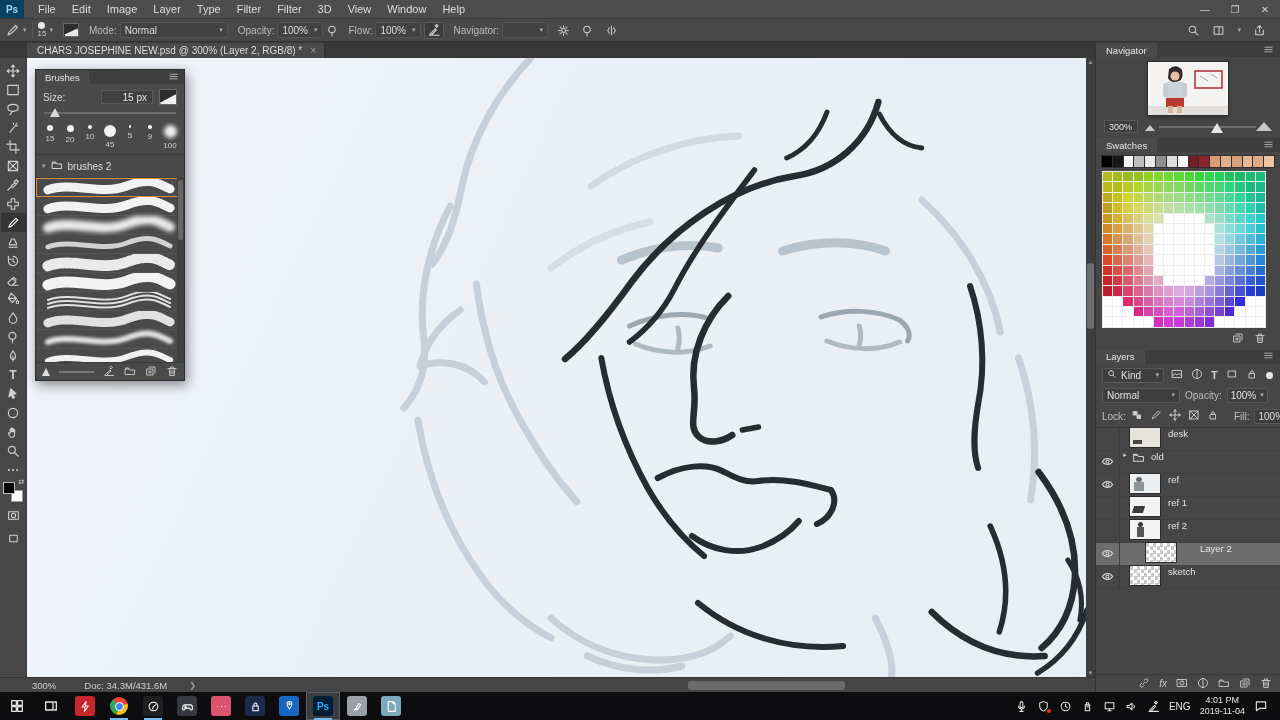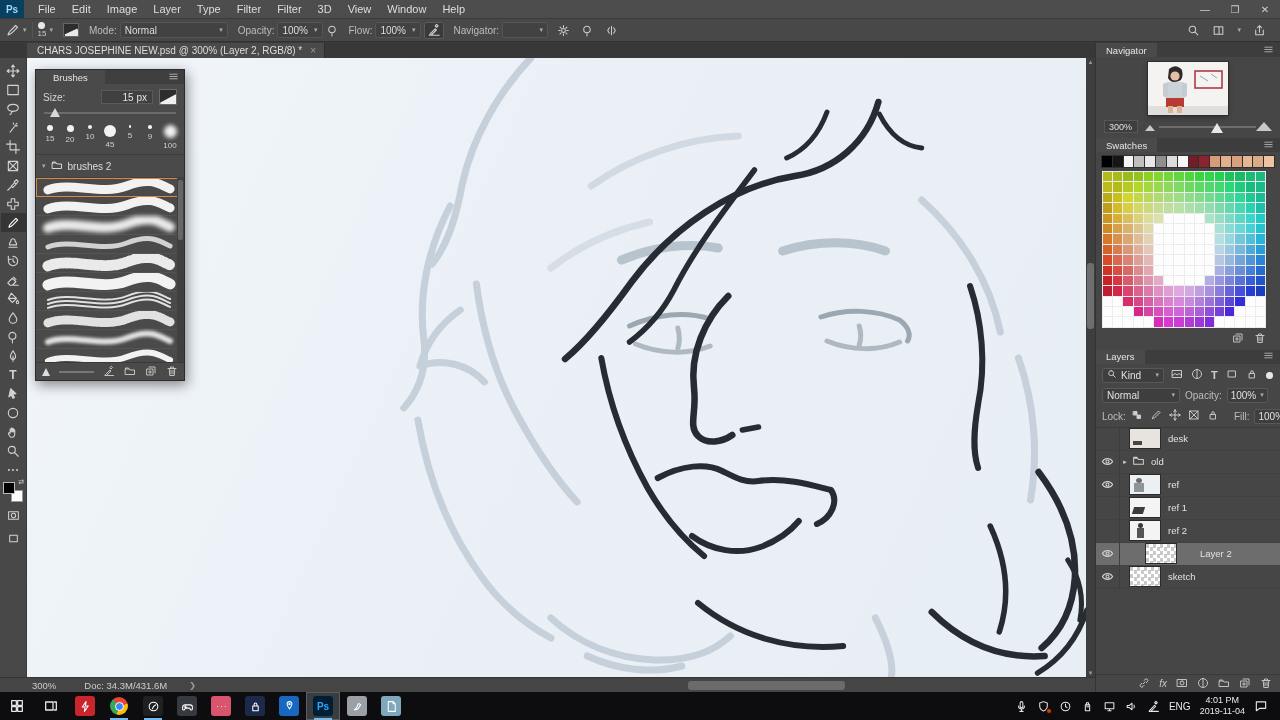--- a/index.html
+++ b/index.html
@@ -65,21 +65,21 @@
   .vscroll { position:absolute; right:0; top:0; bottom:0; width:9px; background:#3e3e3e; }
   .vscroll .thumb { position:absolute; left:1px; width:7px; top:205px; height:66px;
     background:#6e6e6e; border-radius:3px; }
   .vscroll .arr { position:absolute; left:0; width:9px; text-align:center; color:#999; font-size:6px; }
 
   
   .brushes-panel { position:absolute; left:8px; top:11px; width:150px; height:312px;
     background:#4a4a4a; border:1px solid #2c2c2c; box-shadow:2px 4px 12px rgba(0,0,0,.45);
     font-size:10px; color:#d6d6d6; display:flex; flex-direction:column; }
   .bp-header { height:14px; background:#3f3f3f; display:flex; align-items:center; }
-  .bp-title { background:#4a4a4a; height:14px; padding:0 17px; display:flex; align-items:center;
+  .bp-title { background:#4a4a4a; height:14px; padding:0 9px; display:flex; align-items:center;
     font-size:9.5px; color:#e3e3e3; }
   .bp-menu { margin-left:auto; padding-right:5px; color:#bbb; }
   .bp-size-row { display:flex; align-items:center; gap:6px; padding:5px 7px 2px; }
   .bp-size-val { margin-left:auto; background:#404040; border:1px solid #5a5a5a; height:14px;
     min-width:52px; display:flex; align-items:center; justify-content:flex-end; padding:0 5px; color:#e5e5e5; }
   .bp-stroke-btn { width:18px; height:16px; background:#2d2d2d; border:1px solid #6a6a6a;
     position:relative; overflow:hidden; }
   .bp-stroke-btn::after { content:""; position:absolute; left:1px; top:8px; width:18px; height:9px;
     background:#f0f0f0; transform:rotate(-28deg); }
   .bp-slider { position:relative; height:10px; margin:1px 8px 3px; }
@@ -138,21 +138,21 @@
   .lp-kind { background:#3e3e3e; border:1px solid #585858; border-radius:2px; height:15px;
     display:flex; align-items:center; gap:4px; padding:0 4px; width:62px; color:#e0e0e0; }
   .lp-filter-icons { display:flex; gap:8px; color:#cdcdcd; align-items:center; }
   .lp-blend-row, .lp-lock-row { display:flex; align-items:center; gap:5px; padding:3px 6px; }
   .lp-blend { background:#3e3e3e; border:1px solid #585858; border-radius:2px; height:15px;
     flex:0 0 78px; display:flex; align-items:center; padding:0 4px; gap:5px; color:#e0e0e0; }
   .lp-mini { background:#3e3e3e; border:1px solid #585858; border-radius:2px; height:15px;
     display:flex; align-items:center; padding:0 3px; gap:4px; color:#e0e0e0; }
   .lp-lock-icons { display:flex; gap:7px; color:#cdcdcd; align-items:center; }
   .lp-list { flex:1; overflow:hidden; border-top:1px solid #3a3a3a; }
-  .layer-row { height:23px; display:flex; align-items:center; border-bottom:1px solid #414141;
+  .layer-row { height:23px; display:flex; align-items:flex-start; border-bottom:1px solid #414141;
     padding-right:6px; }
   .layer-row.selected { background:#6d6d6d;gap:16px; }
   .eye-cell { width:24px; display:flex; align-items:center; justify-content:center;
     border-right:1px solid #3d3d3d; align-self:stretch; color:#d5d5d5; }
   .lthumb { width:30px; height:19px; margin:0 8px 0 10px; box-shadow:0 0 0 1px #2b2b2b; flex:none;
     position:relative; overflow:hidden; }
   .lthumb.checker { background:repeating-conic-gradient(#ffffff 0% 25%, #c9c9c9 0% 50%) 0 0/7px 7px; }
   .lthumb.white { background:#fcfcfc; }
   .lname { font-size:9.5px; color:#e2e2e2; white-space:nowrap; }
   .lrow-right { margin-left:auto; color:#d0d0d0; }

